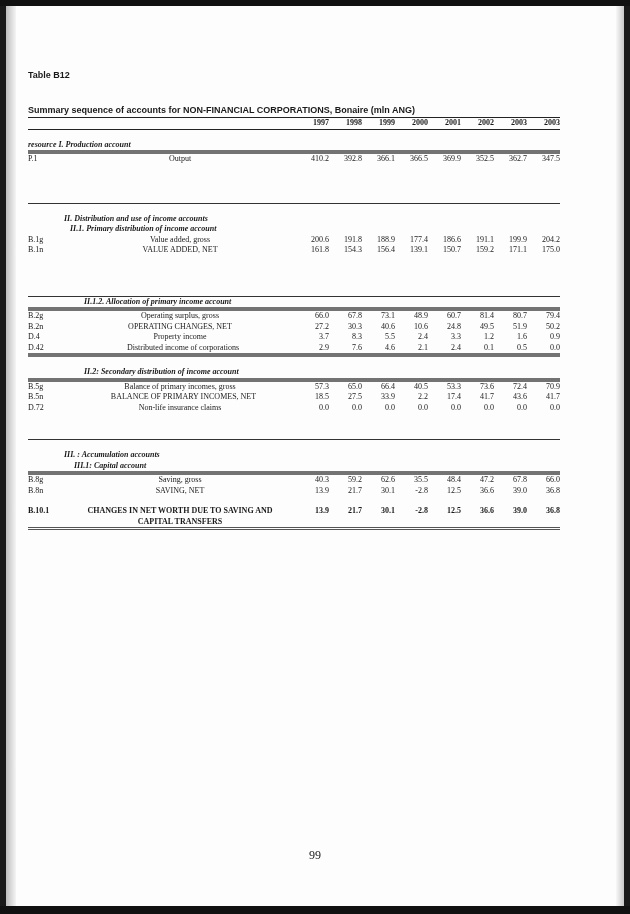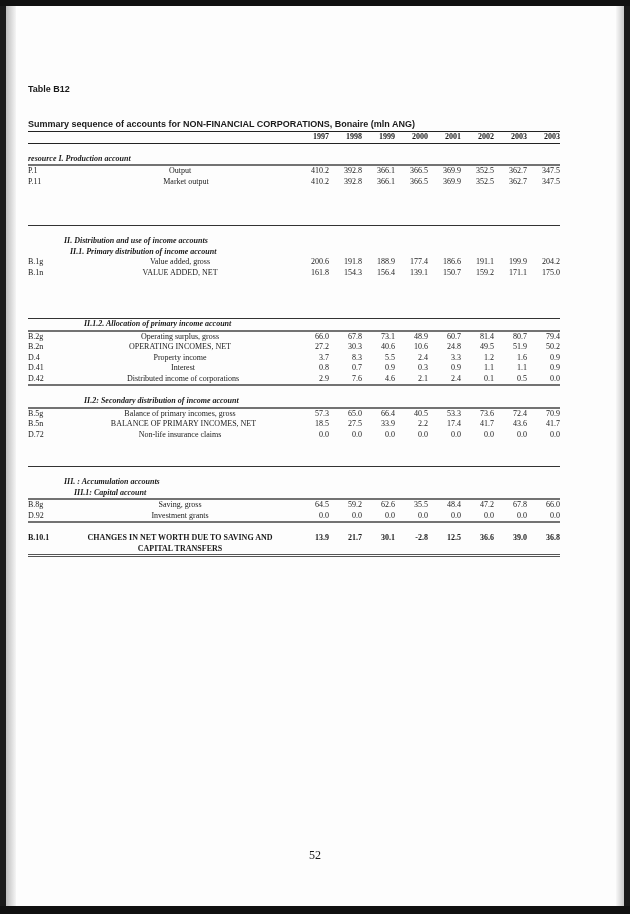--- a/index.html
+++ b/index.html
@@ -2,34 +2,34 @@
 <html><head>
 <meta charset="utf-8">
 <style>
   html, body { margin:0; padding:0; }
   body { width:630px; height:914px; position:relative; overflow:hidden; background:#1a1a1a; font-family:"Liberation Serif", serif; color:#1a1a1a; }
   .page { position:absolute; left:6px; top:6px; width:618px; height:900px; background:#fdfdfd; }
   .page::before { content:""; position:absolute; left:0; top:0; bottom:0; width:10px; background:linear-gradient(to right,#bdbdbd,#f5f5f5); }
   .page::after { content:""; position:absolute; right:0; top:0; bottom:0; width:8px; background:linear-gradient(to left,#c8c8c8,#f8f8f8); }
   .topbar { position:absolute; left:0; top:0; width:630px; height:6px; background:#111; }
   .bottombar { position:absolute; left:0; bottom:0; width:630px; height:8px; background:#111; }
-  .content { position:absolute; left:28px; top:84px; width:532px; }
+  .content { position:absolute; left:28px; top:70px; width:532px; }
   .tbl-label { font-family:"Liberation Sans", sans-serif; font-weight:bold; font-size:9px; line-height:11px; }
   .tbl-title { font-family:"Liberation Sans", sans-serif; font-weight:bold; font-size:9px; line-height:11px; border-bottom:1.5px solid #222; padding-bottom:1px; white-space:nowrap;margin-top:24px; }
   table { border-collapse:collapse; width:532px; font-size:8px; table-layout:fixed; }
   td, th { padding:0; height:10.5px; line-height:10.5px; white-space:nowrap; }
   th { font-weight:bold; text-align:right;font-family:Liberation Serif, serif; }
   td.code { width:36px; text-align:left; }
   td.desc { text-align:center; }
   td.num, th.num { width:33px; text-align:right; }
   th.num { padding-left:0; }
   .hdr-row th { border-bottom:1px solid #222; }
   .bold td { font-weight:bold; }
   .sec { font-weight:bold; font-style:italic; }
-  .under td { border-bottom:2px solid #737373; }
+  .under td { border-bottom:4px solid #737373; }
   .double td { border-bottom:3px double #555;margin-left:24px; }
   .spacer td { height:10px; }
   .ind1 { padding-left:6px; }
   .page-num { position:absolute; left:0; width:630px; top:848px; text-align:center; font-size:12px; }
 </style>
 </head>
 <body>
 
 <div class="topbar"></div>
 <div class="page"></div>
@@ -77,32 +77,20 @@
           <td class="desc" style="padding-left:0px">Output</td>
           <td class="num">410.2</td>
           <td class="num">392.8</td>
           <td class="num">366.1</td>
           <td class="num">366.5</td>
           <td class="num">369.9</td>
           <td class="num">352.5</td>
           <td class="num">362.7</td>
           <td class="num">347.5</td>
         </tr>
-        <tr>
-          <td class="code">P.11</td>
-          <td class="desc" style="padding-left:12px">Market output</td>
-          <td class="num">410.2</td>
-          <td class="num">392.8</td>
-          <td class="num">366.1</td>
-          <td class="num">366.5</td>
-          <td class="num">369.9</td>
-          <td class="num">352.5</td>
-          <td class="num">362.7</td>
-          <td class="num">347.5</td>
-        </tr>
       </tbody>
     <tbody>
         <tr style="height:38px">
           <td colspan="10" style="height:38px;border-bottom:1px solid #333"></td>
         </tr>
     <tr class="spacer">
           <td colspan="10"></td>
         </tr>
     <tr>
           <td></td>
@@ -156,21 +144,21 @@
           <td class="num">67.8</td>
           <td class="num">73.1</td>
           <td class="num">48.9</td>
           <td class="num">60.7</td>
           <td class="num">81.4</td>
           <td class="num">80.7</td>
           <td class="num">79.4</td>
         </tr>
         <tr>
           <td class="code">B.2n</td>
-          <td class="desc" style="padding-left:0px">OPERATING INCOMES, NET</td>
+          <td class="desc" style="padding-left:0px">OPERATING CHANGES, NET</td>
           <td class="num">27.2</td>
           <td class="num">30.3</td>
           <td class="num">40.6</td>
           <td class="num">10.6</td>
           <td class="num">24.8</td>
           <td class="num">49.5</td>
           <td class="num">51.9</td>
           <td class="num">50.2</td>
         </tr>
         <tr>
@@ -178,32 +166,20 @@
           <td class="desc" style="padding-left:0px">Property income</td>
           <td class="num">3.7</td>
           <td class="num">8.3</td>
           <td class="num">5.5</td>
           <td class="num">2.4</td>
           <td class="num">3.3</td>
           <td class="num">1.2</td>
           <td class="num">1.6</td>
           <td class="num">0.9</td>
         </tr>
-        <tr>
-          <td class="code">D.41</td>
-          <td class="desc" style="padding-left:6px">Interest</td>
-          <td class="num">0.8</td>
-          <td class="num">0.7</td>
-          <td class="num">0.9</td>
-          <td class="num">0.3</td>
-          <td class="num">0.9</td>
-          <td class="num">1.1</td>
-          <td class="num">1.1</td>
-          <td class="num">0.9</td>
-        </tr>
         <tr class="under">
           <td class="code">D.42</td>
           <td class="desc" style="padding-left:6px">Distributed income of corporations</td>
           <td class="num">2.9</td>
           <td class="num">7.6</td>
           <td class="num">4.6</td>
           <td class="num">2.1</td>
           <td class="num">2.4</td>
           <td class="num">0.1</td>
           <td class="num">0.5</td>
@@ -270,40 +246,40 @@
         </tr>
     <tr class="under">
           <td></td>
           <td colspan="9" class="sec" style="padding-left:10px">III.1: Capital account</td>
         </tr>
     </tbody>
       <tbody id="rows-accumulation">
         <tr>
           <td class="code">B.8g</td>
           <td class="desc" style="padding-left:0px">Saving, gross</td>
-          <td class="num">64.5</td>
+          <td class="num">40.3</td>
           <td class="num">59.2</td>
           <td class="num">62.6</td>
           <td class="num">35.5</td>
           <td class="num">48.4</td>
           <td class="num">47.2</td>
           <td class="num">67.8</td>
           <td class="num">66.0</td>
         </tr>
-        <tr class="under">
-          <td class="code">D.92</td>
-          <td class="desc" style="padding-left:0px">Investment grants</td>
-          <td class="num">0.0</td>
-          <td class="num">0.0</td>
-          <td class="num">0.0</td>
-          <td class="num">0.0</td>
-          <td class="num">0.0</td>
-          <td class="num">0.0</td>
-          <td class="num">0.0</td>
-          <td class="num">0.0</td>
+        <tr>
+          <td class="code">B.8n</td>
+          <td class="desc" style="padding-left:0px">SAVING, NET</td>
+          <td class="num">13.9</td>
+          <td class="num">21.7</td>
+          <td class="num">30.1</td>
+          <td class="num">-2.8</td>
+          <td class="num">12.5</td>
+          <td class="num">36.6</td>
+          <td class="num">39.0</td>
+          <td class="num">36.8</td>
         </tr>
       </tbody>
     <tbody>
         <tr class="spacer">
           <td colspan="10"></td>
         </tr>
     <tr class="bold">
       <td class="code">B.10.1</td>
       <td class="desc">CHANGES IN NET WORTH DUE TO SAVING AND</td>
       <td class="num">13.9</td>
@@ -317,14 +293,14 @@
     </tr>
     <tr class="bold double">
       <td></td>
       <td class="desc">CAPITAL TRANSFERS</td>
       <td colspan="8"></td>
     </tr>
   </tbody>
     </table>
 </div>
 
-<div class="page-num">52</div>
+<div class="page-num">99</div>
 <div class="bottombar"></div>
 
 </body></html>

